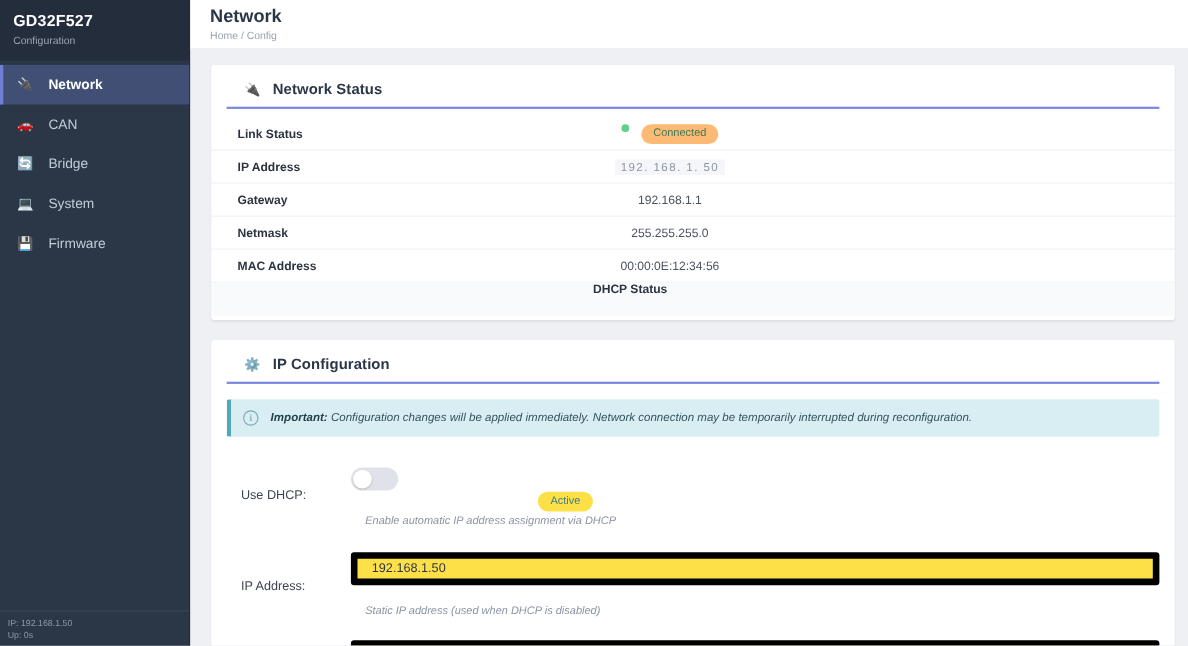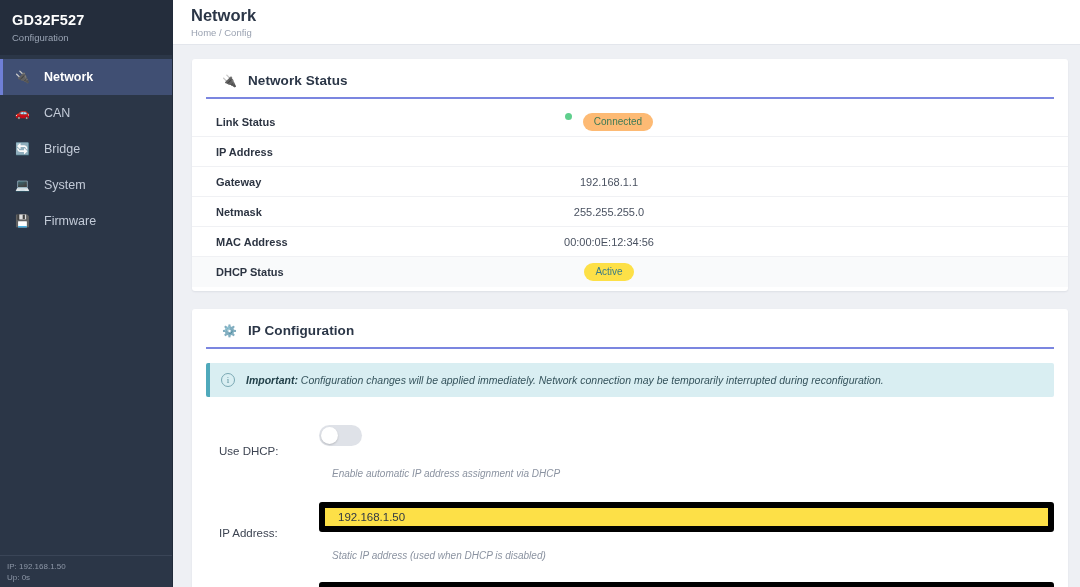--- a/index.html
+++ b/index.html
@@ -93,21 +93,21 @@
   }
 
   
   .rows { padding: 8px 0 0 0; }
   .srow {
     display: flex; align-items: center;
     height: 30px;
     padding: 0 16px 0 24px;
     border-bottom: 1px solid #f0f1f4;
   }
-  .srow.alt { background: #f9fafb; border-bottom: none; }
+  .srow.alt { background: #f9fafb; border-bottom: none; flex-direction: column; }
   .srow .lbl {
     font-size: 11px; font-weight: bold; color: #2c3442;
     width: 190px; flex: 0 0 190px;
   }
   .val-wrap { flex: 1; display: flex; justify-content: center; padding-right: 240px; }
   .val-wrap .chip-ip {
     background: #f5f6f9; color: #8d95a3; font-size: 10.5px;
     letter-spacing: 1.3px; padding: 1px 5px;
   }
   .dot {
@@ -233,20 +233,23 @@
           <div class="srow">
             <div class="lbl">Link Status</div>
             <div class="val-wrap">
               <span class="dot"></span>
               <span class="badge green">Connected</span>
             </div>
           </div>
 
           <div class="srow">
             <div class="lbl">IP Address</div>
+            <div class="val-wrap">
+              <span class="chip-ip">192. 168. 1. 50</span>
+            </div>
           </div>
 
           <div class="srow">
             <div class="lbl">Gateway</div>
             <div class="val-wrap">
               <span style="font-size:11px;color:#4a5261;">192.168.1.1</span>
             </div>
           </div>
 
           <div class="srow">

